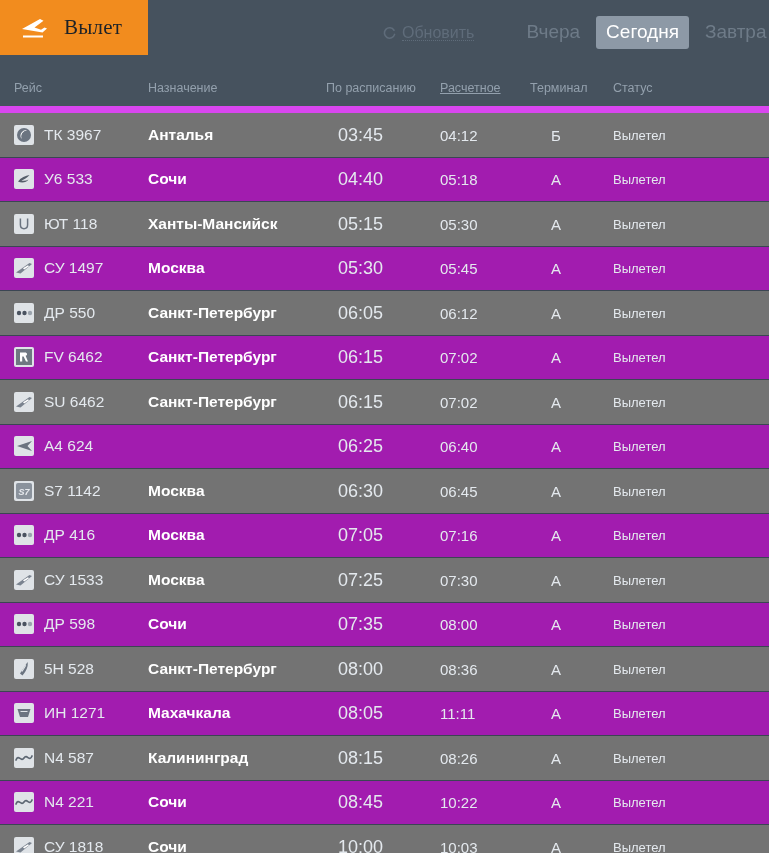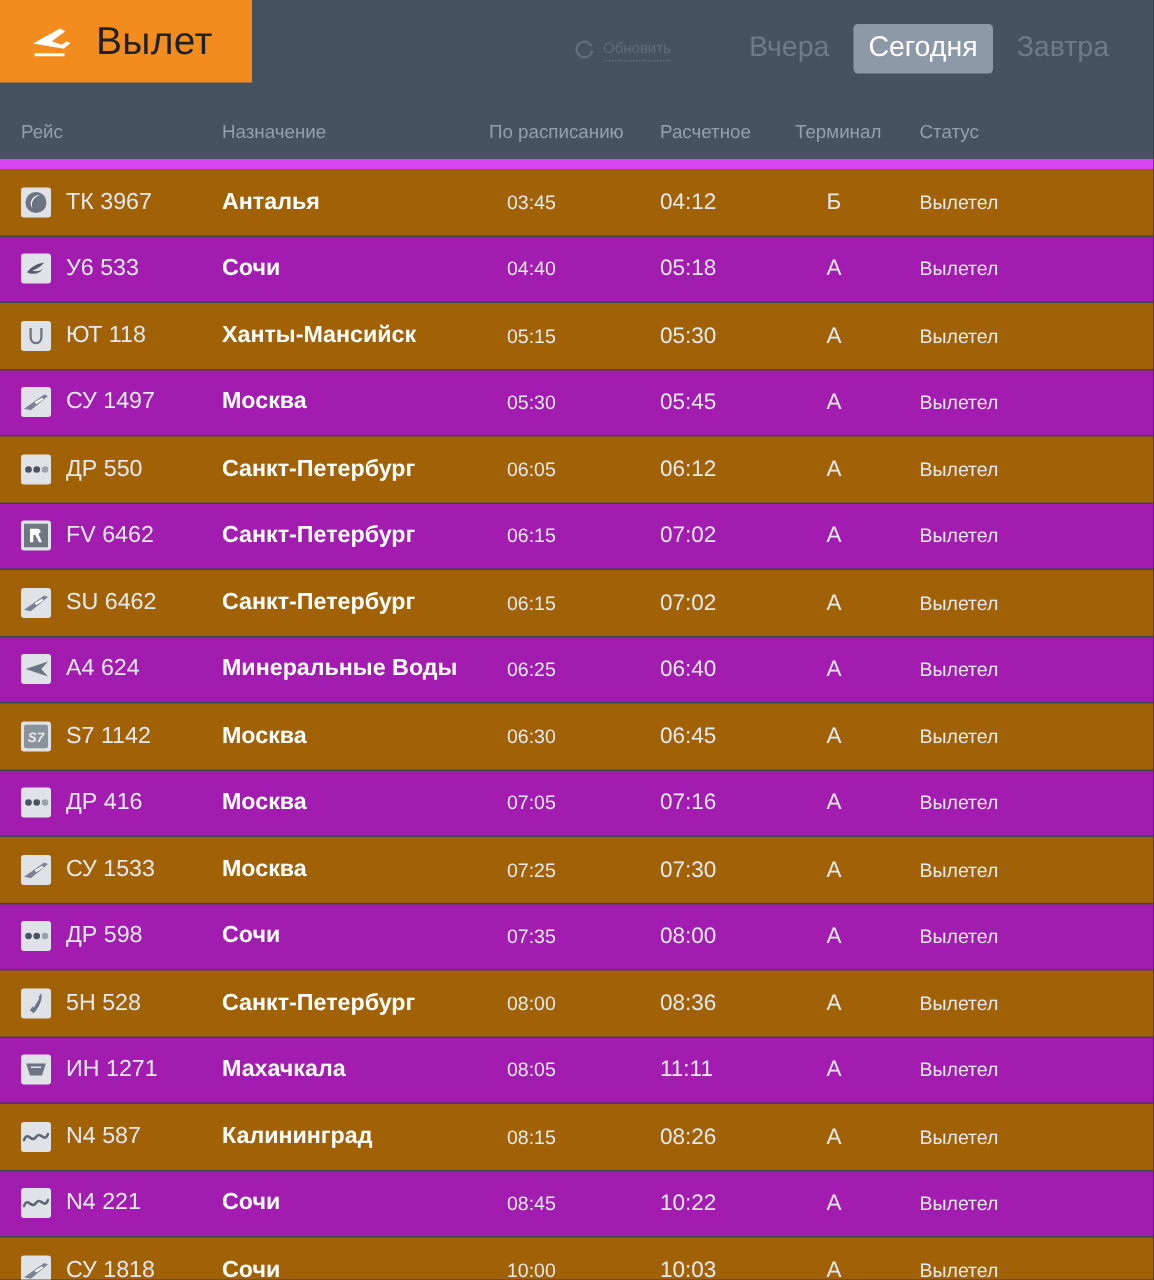--- a/index.html
+++ b/index.html
@@ -38,22 +38,23 @@
     user-select: none;
   }
   .tab.active {
     background: #f28c1e;
   }
   .tab.inactive {
     background: #333c47;
     margin-left: 8px;
   }
   .tab-label {
-    font-size: 26px;
+    font-size: 21px;
     letter-spacing: 0.2px;
+    font-family: Liberation Serif, serif;
   }
   .tab.active .tab-label { color: #1d2228; }
   .tab.inactive .tab-label { color: #8e99a5; }
 
   .tab-icon { width: 34px; height: 26px; display:block; flex: 0 0 34px; }
 
   
   .controls {
     position: absolute;
     left: 382px;
@@ -64,21 +65,21 @@
   .refresh {
     display: flex;
     align-items: center;
     gap: 5px;
     cursor: pointer;
     user-select: none;
     margin-right: 42px;
   }
   .refresh-icon { width: 15px; height: 15px; display:block; }
   .refresh-label {
-    font-size: 10px;
+    font-size: 16px;
     color: #5f6c7a;
     border-bottom: 1px dotted #5f6c7a;
     line-height: 15px;
   }
   .days { display: flex; align-items: center; gap: 6px; }
   .day {
     font-size: 19px;
     color: #6e7b88;
     padding: 4px 10px 5px 10px;
     border-radius: 3px;
@@ -105,42 +106,42 @@
     color: #93a0ad;
     white-space: nowrap;
   }
 
   
   .rows { background: #2f3a47; }
   .row {
     position: relative;
     height: 43.5px;
     border-bottom: 1px solid #3b4653;
-    background: #a16207;
+    background: #737373;
   }
   .row.alt { background: #a21caf; }
 
   .cell { position: absolute; white-space: nowrap; }
 
   .c-logo { left: 14px; top: 50%; transform: translateY(-50%); }
   .logo-box {
     width: 20px; height: 20px;
     background: #dfe3e7;
     border-radius: 2px;
     display: flex; align-items: center; justify-content: center;
     overflow: hidden;
   }
   .logo-box svg { display: block; }
 
   .c-flight { left: 44px; top: 50%; transform: translateY(-50%);
               font-size: 15.5px; color: #e4e9ee; }
   .c-dest   { left: 148px; top: 50%; transform: translateY(-50%);
               font-size: 15.5px; color: #ffffff; font-weight: bold; }
   .c-sched  { left: 338px; top: 50%; transform: translateY(-50%);
-              font-size: 13px; color: #e4e9ee; }
+              font-size: 18px; color: #e4e9ee; }
   .c-est    { left: 440px; top: 50%; transform: translateY(-50%);
               font-size: 15px; color: #e4e9ee; }
   .c-term   { left: 556px; top: 50%; transform: translateY(-50%);
               font-size: 15px; color: #e4e9ee; text-align: center;
               width: 14px; margin-left: -7px; }
   .c-status { left: 613px; top: 50%; transform: translateY(-50%);
               font-size: 13px; color: #e4e9ee; }
 </style>
 </head>
 <body>
@@ -177,21 +178,21 @@
       <span class="day active">Сегодня</span>
       <span class="day">Завтра</span>
     </div>
   </div>
 </div>
 
 <div class="colheads">
     <span class="ch" style="left: 14px;">Рейс</span>
     <span class="ch" style="left: 148px;">Назначение</span>
     <span class="ch" style="left: 326px;">По расписанию</span>
-    <span class="ch" style="left: 440px;">Расчетное</span>
+    <span class="ch" style="left: 440px; text-decoration: underline;">Расчетное</span>
     <span class="ch" style="left: 530px;">Терминал</span>
     <span class="ch" style="left: 613px;">Статус</span>
   </div>
 
 <div class="rows">
     <div class="row">
       <div class="cell c-logo">
         <div class="logo-box">
           <svg width="16" height="16" viewBox="0 0 16 16">
             <circle cx="8" cy="8" r="7" fill="#6b7480"></circle>
@@ -303,21 +304,20 @@
     </div>
     <div class="row alt">
       <div class="cell c-logo">
         <div class="logo-box">
           <svg width="17" height="12" viewBox="0 0 17 12">
             <path d="M16 1 L1 6 L16 11 L11.5 6 Z" fill="#6b7480"></path>
           </svg>
         </div>
       </div>
       <span class="cell c-flight">A4 624</span>
-      <span class="cell c-dest">Минеральные Воды</span>
       <span class="cell c-sched">06:25</span>
       <span class="cell c-est">06:40</span>
       <span class="cell c-term">А</span>
       <span class="cell c-status">Вылетел</span>
     </div>
     <div class="row">
       <div class="cell c-logo">
         <div class="logo-box">
           <svg width="16" height="16" viewBox="0 0 16 16">
             <rect width="16" height="16" rx="2" fill="#8a929c"></rect>

